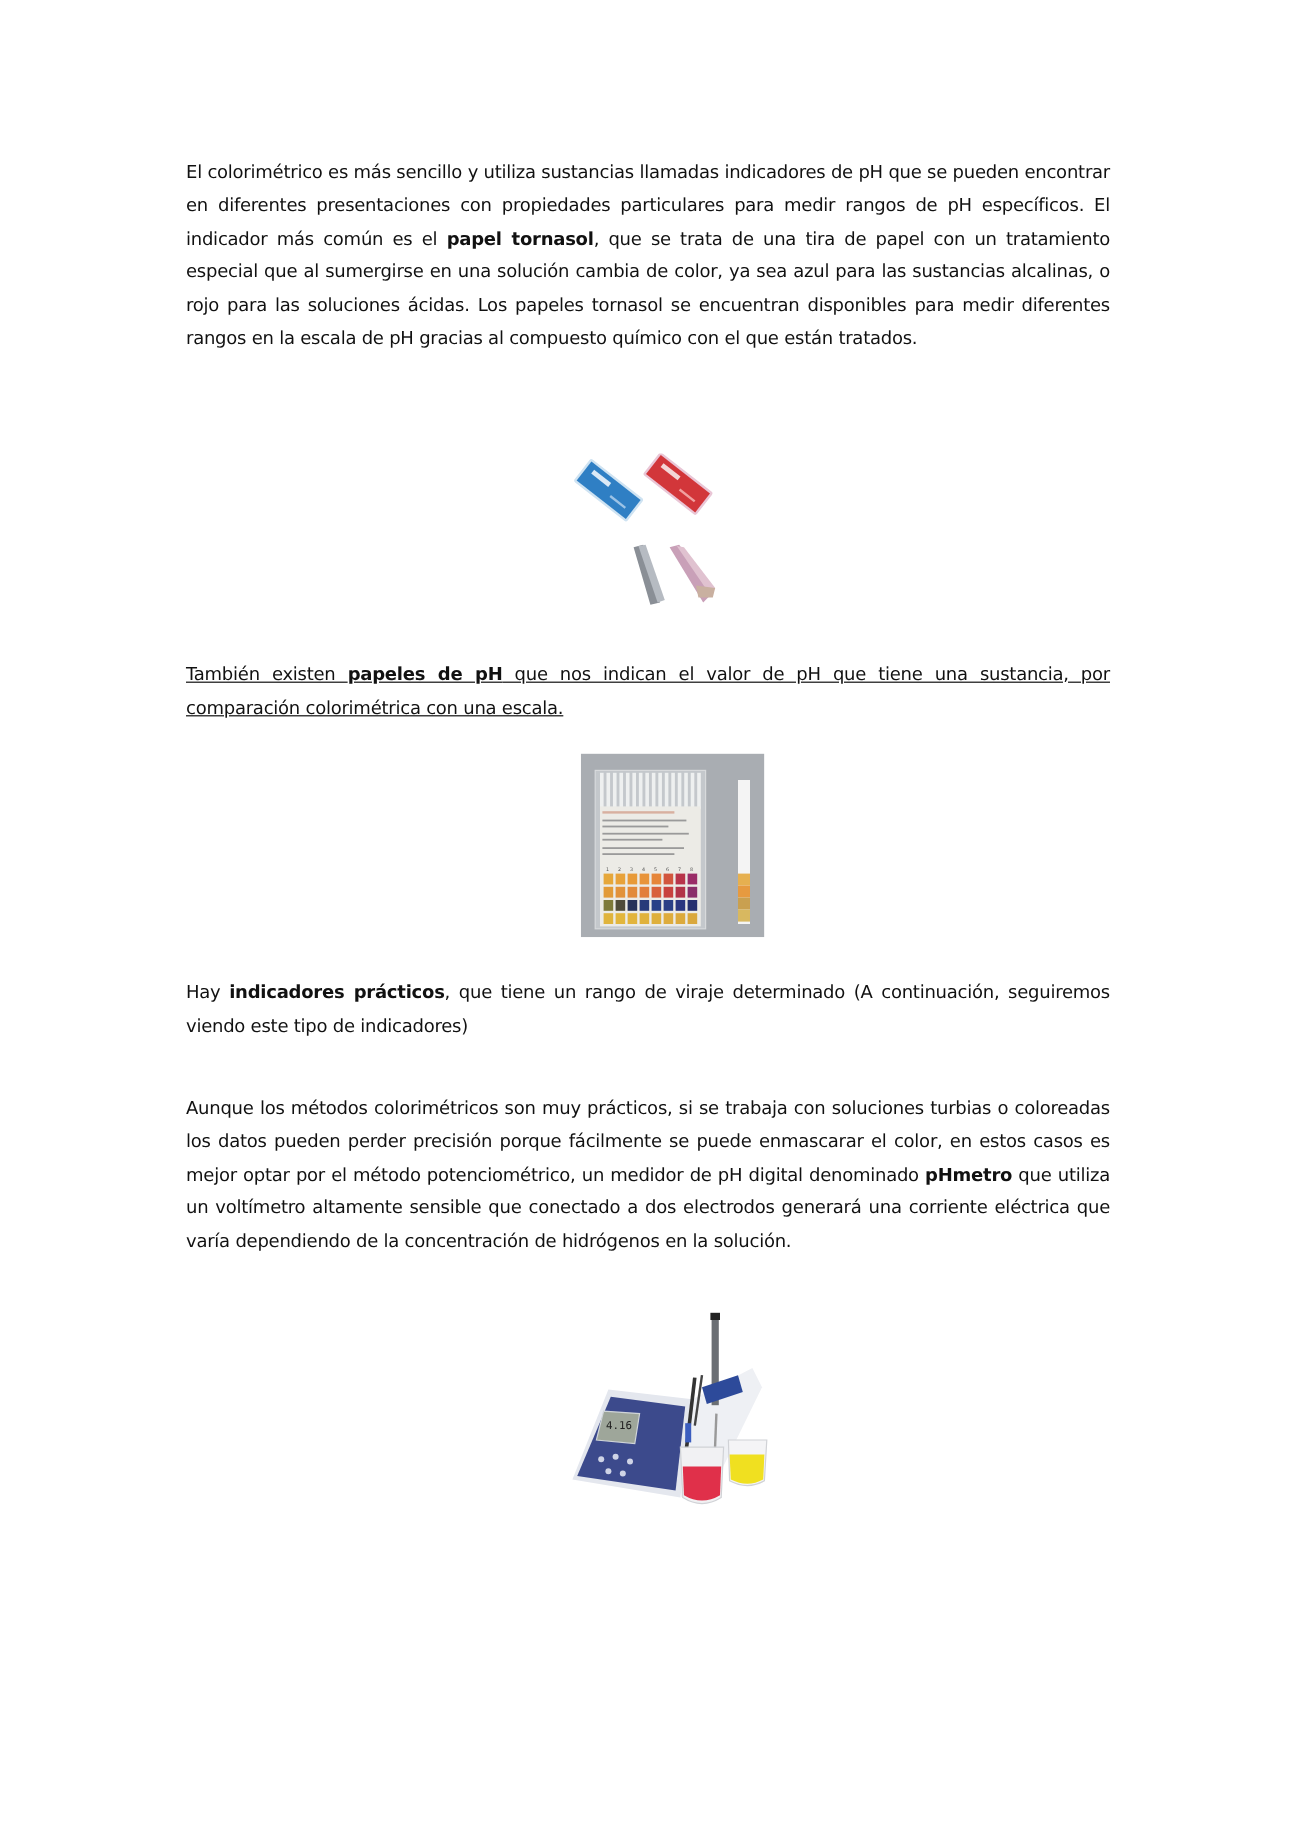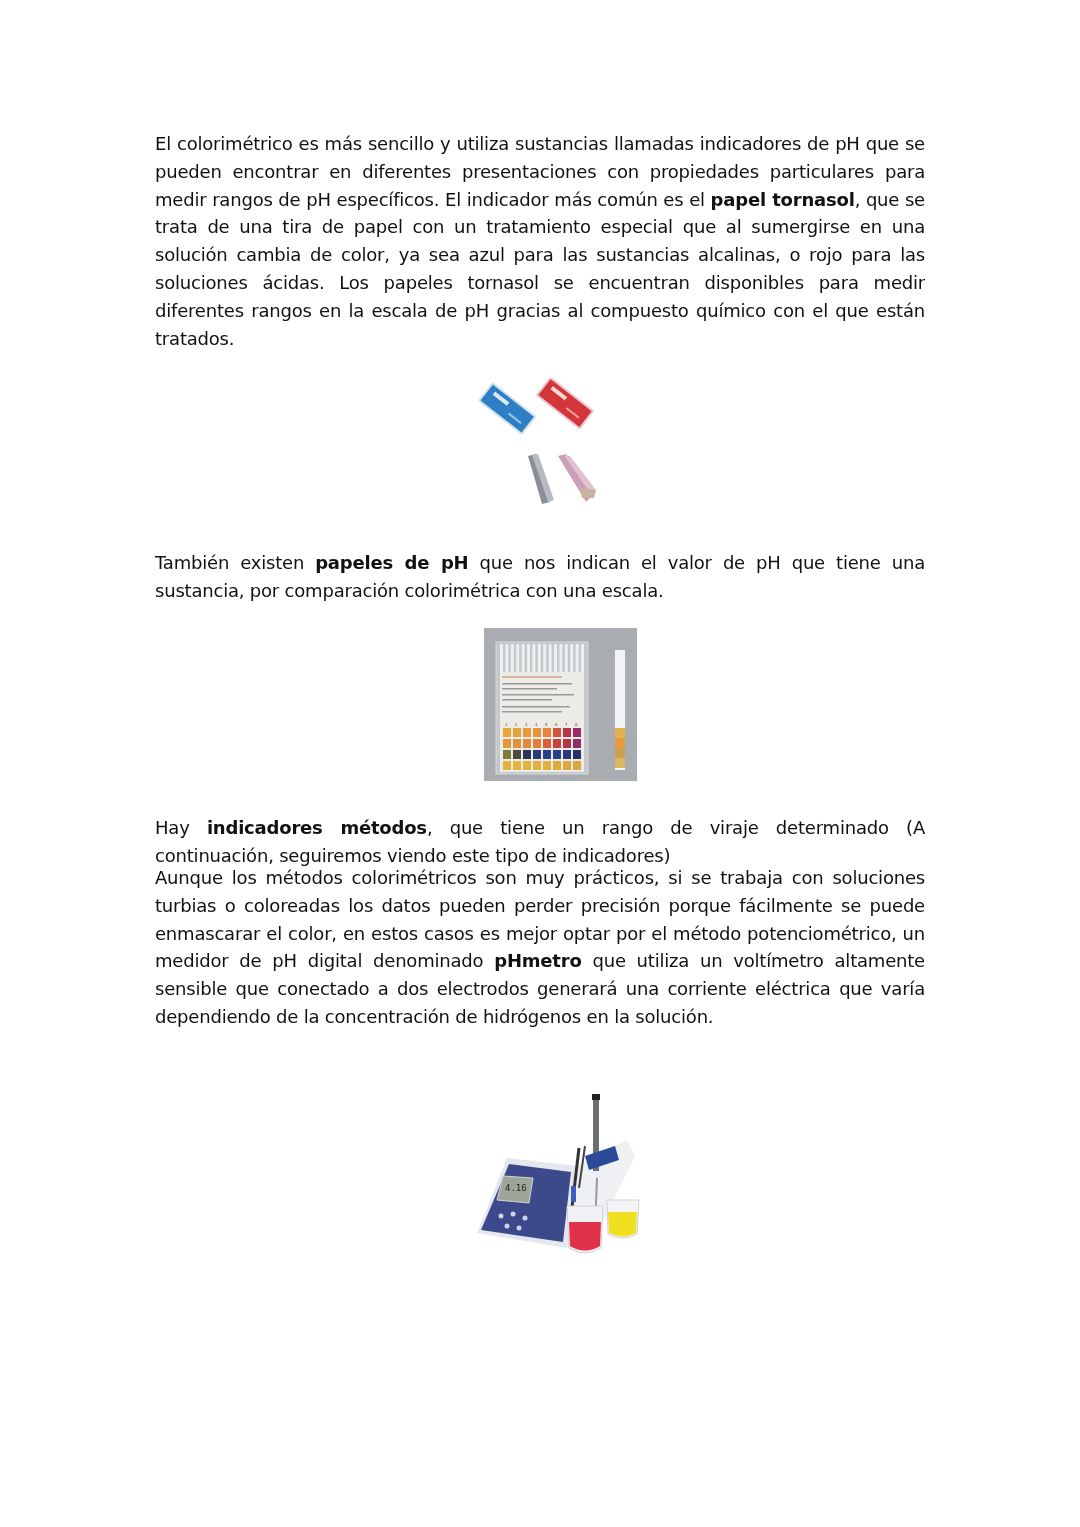--- a/index.html
+++ b/index.html
@@ -1,25 +1,25 @@
 <!DOCTYPE html>
 <html><head>
   <meta charset="utf-8">
   <style>
     html, body { margin: 0; padding: 0; background: #ffffff; }
     body { width: 1080px; height: 1527px; position: relative; overflow: hidden;
            font-family: "DejaVu Sans", sans-serif; color: #111; }
-    .para { position: absolute; left: 155px; width: 770px; font-size: 18px;
+    .para { position: absolute; left: 155px; width: 770px; font-size: 15px;
             line-height: 27.8px; text-align: justify; letter-spacing: -0.2px; margin: 0; }
     .para b { font-weight: bold; }
     .fig { position: absolute; }
     #p1 { top: 130px; }
-    #p2 { top: 549px; }
+    #p2 { top: 549px; text-decoration: underline; }
     #p3 { top: 814px; }
-    #p4 { top: 864px; }
+    #p4 { top: 910px; }
     #fig1 { left: 470px; top: 378px; width: 140px; height: 130px; }
     #fig2 { left: 484px; top: 628px; width: 153px; height: 153px; }
     #fig3 { left: 467px; top: 1088px; width: 190px; height: 170px; }
   </style>
 </head>
 <body>
 
 <p class="para" id="p1"><span>El colorimétrico es más sencillo y utiliza sustancias llamadas indicadores de pH que se pueden encontrar en diferentes presentaciones con propiedades particulares para medir rangos de pH específicos. El indicador más común es el </span><b>papel tornasol</b><span>, que se trata de una tira de papel con un tratamiento especial que al sumergirse en una solución cambia de color, ya sea azul para las sustancias alcalinas, o rojo para las soluciones ácidas. Los papeles tornasol se encuentran disponibles para medir diferentes rangos en la escala de pH gracias al compuesto químico con el que están tratados.</span></p>
 
 <div class="fig" id="fig1">
@@ -121,21 +121,21 @@
     <rect x="131" y="22" width="10" height="120" fill="#f4f4f4"></rect>
     <g id="ph-strip">
         <rect x="131" y="100" width="10" height="10" fill="#e6b050"></rect>
         <rect x="131" y="110" width="10" height="10" fill="#e69a40"></rect>
         <rect x="131" y="120" width="10" height="10" fill="#c9a050"></rect>
         <rect x="131" y="130" width="10" height="10" fill="#d8b860"></rect>
       </g>
   </svg>
 </div>
 
-<p class="para" id="p3"><span>Hay </span><b>indicadores métodos</b><span>, que tiene un rango de viraje determinado (A continuación, seguiremos viendo este tipo de indicadores)</span></p>
+<p class="para" id="p3"><span>Hay </span><b>indicadores prácticos</b><span>, que tiene un rango de viraje determinado (A continuación, seguiremos viendo este tipo de indicadores)</span></p>
 
 <p class="para" id="p4"><span>Aunque los métodos colorimétricos son muy prácticos, si se trabaja con soluciones turbias o coloreadas los datos pueden perder precisión porque fácilmente se puede enmascarar el color, en estos casos es mejor optar por el método potenciométrico, un medidor de pH digital denominado </span><b>pHmetro</b><span> que utiliza un voltímetro altamente sensible que conectado a dos electrodos generará una corriente eléctrica que varía dependiendo de la concentración de hidrógenos en la solución.</span></p>
 
 <div class="fig" id="fig3">
   <svg width="190" height="170" viewBox="0 0 190 170">
     <polygon points="10,145 40,70 110,78 100,160" fill="#e4e7ee"></polygon>
     <polygon points="14,142 42,76 104,84 96,154" fill="#3c4a8c"></polygon>
     <polygon points="36,88 66,90 62,115 30,112" fill="#9ea69a" stroke="#cfd4d8"></polygon>
     <text id="meter-reading" x="38" y="103" font-family="DejaVu Sans Mono, monospace" font-size="9" fill="#222">4.16</text>
     <circle cx="34" cy="128" r="2.5" fill="#cfd4e6"></circle>

